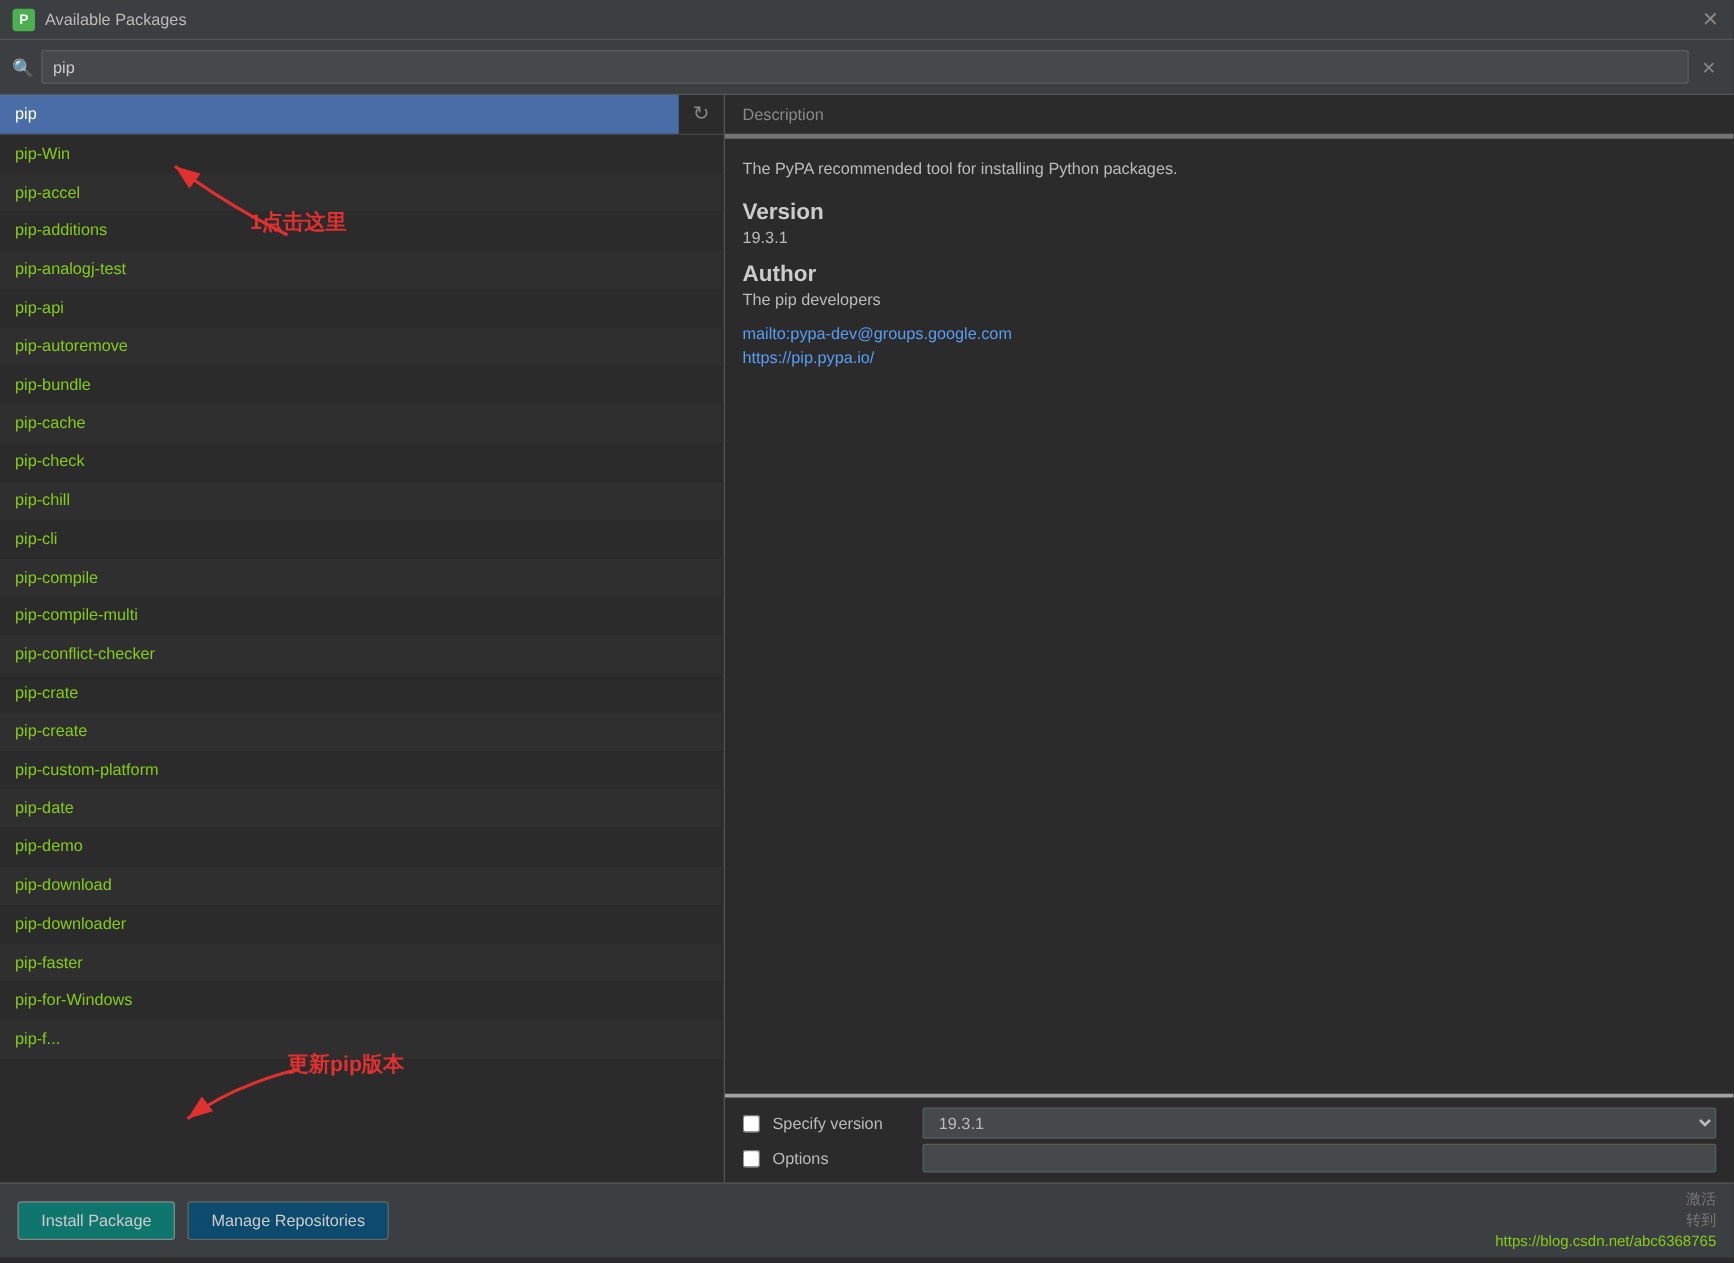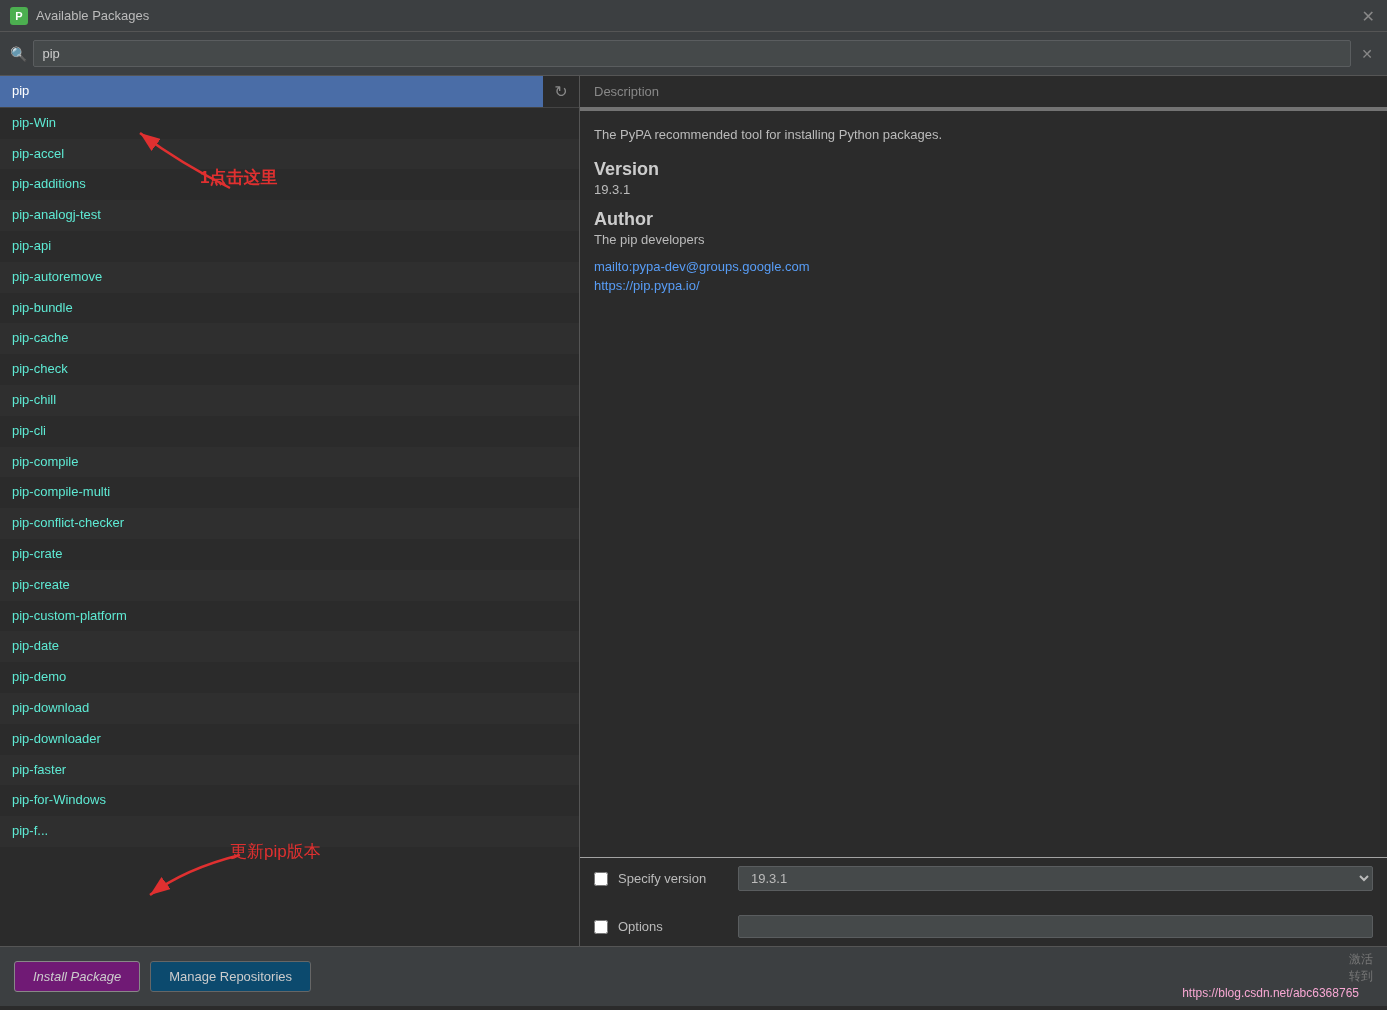--- a/index.html
+++ b/index.html
@@ -107,21 +107,21 @@
       background: #2b2b2b;
     }
     .package-list-scroll::-webkit-scrollbar-thumb {
       background: #555;
       border-radius: 4px;
     }
 
     .package-item {
       padding: 5px 12px;
       font-size: 13px;
-      color: #5eead4;
+      color: #84cc16;
       cursor: pointer;
       border-bottom: none;
       line-height: 1.6;
     }
     .package-item.selected {
       background: #4a6da7;
       color: #fff;
     }
     .package-item.alt {
       background: #2f2f2f;
@@ -164,25 +164,25 @@
     }
     .desc-link {
       font-size: 13px;
       color: #589df6;
       margin-bottom: 4px;
       cursor: pointer;
     }
 
     
     .options-panel {
-      border-top: 1px solid #a3a3a3;
+      border-top: 3px solid #a3a3a3;
       padding: 8px 14px;
       display: flex;
       flex-direction: column;
-      gap: 24px;
+      gap: 4px;
     }
     .option-row {
       display: flex;
       align-items: center;
       gap: 10px;
     }
     .option-checkbox {
       width: 14px;
       height: 14px;
       accent-color: #4a6da7;
@@ -224,24 +224,23 @@
       position: relative;
     }
     .footer-btn {
       padding: 7px 18px;
       font-size: 13px;
       border-radius: 3px;
       cursor: pointer;
       border: 1px solid #666;
     }
     .btn-primary {
-      background: #701a75;
+      background: #0f766e;
       color: #ccc;
       border-color: #888;
-      font-style: italic;
     }
     .btn-secondary {
       background: #0c4a6e;
       color: #ccc;
       border-color: #666;
     }
     .arrow-svg {
       position: absolute;
       pointer-events: none;
     }
@@ -348,35 +347,35 @@
 </div>
 
 <div class="footer">
   <button class="footer-btn btn-primary">Install Package</button>
   <button class="footer-btn btn-secondary">Manage Repositories</button>
 
   <div style="position:absolute; right:14px; top:4px; font-size:12px; color:#777; text-align:left;">
     <div>激活</div>
     <div>转到</div>
   </div>
-  <div style="position:absolute; right:28px; bottom:6px; font-size:12px; color:#f9a8d4;">https://blog.csdn.net/abc6368765</div>
+  <div style="position:absolute; right:14px; bottom:6px; font-size:12px; color:#84cc16;">https://blog.csdn.net/abc6368765</div>
 </div>
 
 <div style="position:absolute; left:200px; top:166px; color:#e03030; font-size:17px; font-weight:bold; pointer-events:none; z-index:10;">1点击这里</div>
 
 <svg class="arrow-svg" style="position:absolute;left:120px;top:118px;z-index:10;" width="120" height="80">
   <defs>
     <marker id="arrowhead1" markerWidth="8" markerHeight="6" refX="8" refY="3" orient="auto">
       <polygon points="0 0, 8 3, 0 6" fill="#e03030"></polygon>
     </marker>
   </defs>
   <path d="M 110 70 C 70 50, 40 30, 20 15" stroke="#e03030" stroke-width="2.5" fill="none" marker-end="url(#arrowhead1)"></path>
 </svg>
 
-<div style="position:absolute; left:230px; top:840px; color:#e03030; font-size:17px; font-weight:normal; pointer-events:none; z-index:10;">更新pip版本</div>
+<div style="position:absolute; left:230px; top:840px; color:#e03030; font-size:17px; font-weight:bold; pointer-events:none; z-index:10;">更新pip版本</div>
 
 <svg class="arrow-svg" style="position:absolute;left:130px;top:835px;z-index:10;" width="120" height="70">
   <defs>
     <marker id="arrowhead2" markerWidth="8" markerHeight="6" refX="8" refY="3" orient="auto">
       <polygon points="0 0, 8 3, 0 6" fill="#e03030"></polygon>
     </marker>
   </defs>
   <path d="M 110 20 C 70 30, 40 45, 20 60" stroke="#e03030" stroke-width="2.5" fill="none" marker-end="url(#arrowhead2)"></path>
 </svg>
 

